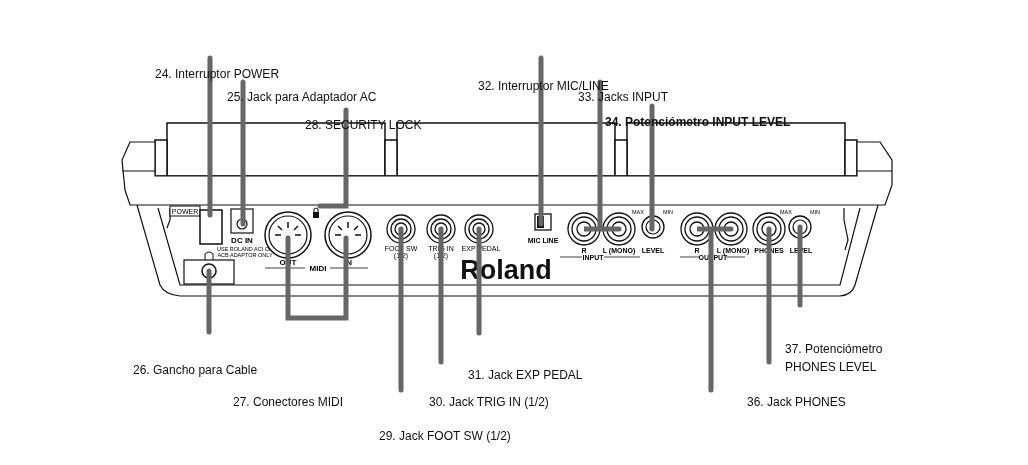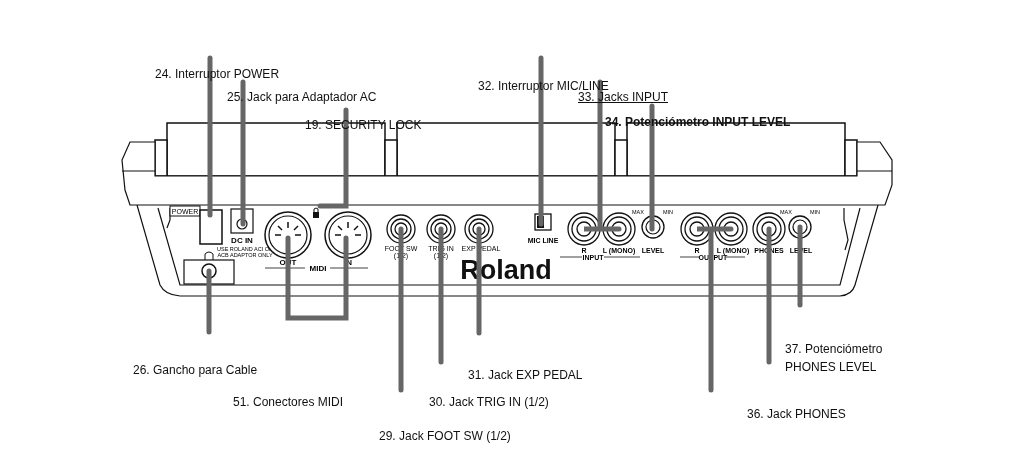--- a/index.html
+++ b/index.html
@@ -178,24 +178,24 @@
       <polyline points="711,390 711,229 697,229 731,229"></polyline>
       <line x1="769" y1="229" x2="769" y2="362"></line>
       <line x1="800" y1="227" x2="800" y2="305"></line>
     </g>
   </svg>
 
   
   <div class="callout" style="left:155px; top:38px;">24. Interruptor POWER</div>
   <div class="callout" style="left:227px; top:61px;">25. Jack para Adaptador AC</div>
   <div class="callout" style="left:133px; top:334px;text-align:center;">26. Gancho para Cable</div>
-  <div class="callout" style="left:233px; top:366px;">51. Conectores MIDI</div>
-  <div class="callout" style="left:305px; top:89px;">19. SECURITY LOCK</div>
+  <div class="callout" style="left:233px; top:366px;">27. Conectores MIDI</div>
+  <div class="callout" style="left:305px; top:89px;">28. SECURITY LOCK</div>
   <div class="callout" style="left:379px; top:400px;">29. Jack FOOT SW (1/2)</div>
   <div class="callout" style="left:429px; top:366px;">30. Jack TRIG IN (1/2)</div>
   <div class="callout" style="left:468px; top:339px;">31. Jack EXP PEDAL</div>
   <div class="callout" style="left:478px; top:50px;">32. Interruptor MIC/LINE</div>
-  <div class="callout" style="left:578px; top:61px;text-decoration:underline;">33. Jacks INPUT</div>
+  <div class="callout" style="left:578px; top:61px;">33. Jacks INPUT</div>
   <div class="callout" style="left:605px; top:86px;font-weight:bold;">34. Potenciómetro INPUT LEVEL</div>
-  <div class="callout" style="left:747px; top:378px;">36. Jack PHONES</div>
+  <div class="callout" style="left:747px; top:366px;">36. Jack PHONES</div>
   <div class="callout" style="left:785px; top:313px;">37. Potenciómetro</div>
   <div class="callout" style="left:785px; top:331px;">PHONES LEVEL</div>
 </div>
 
 </body></html>

